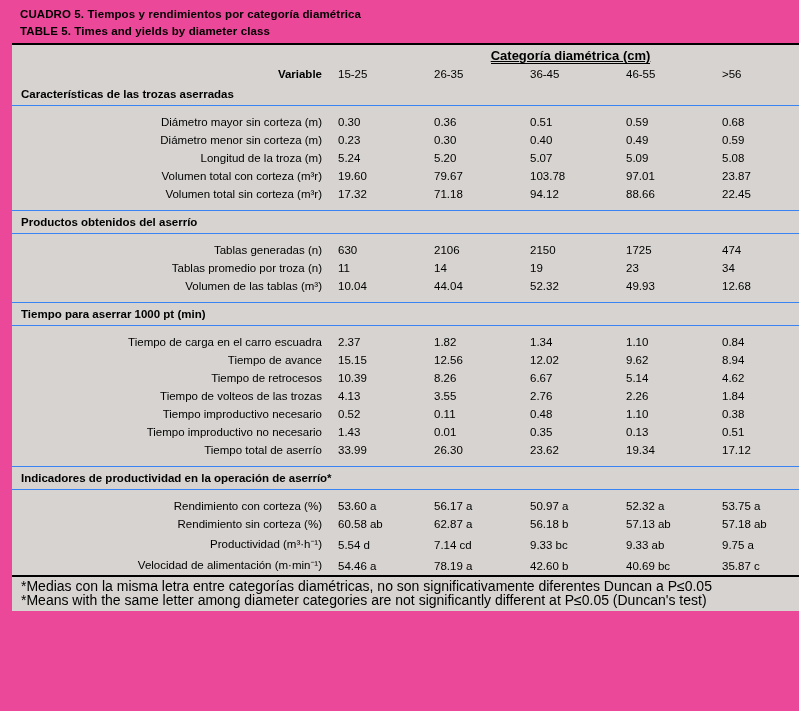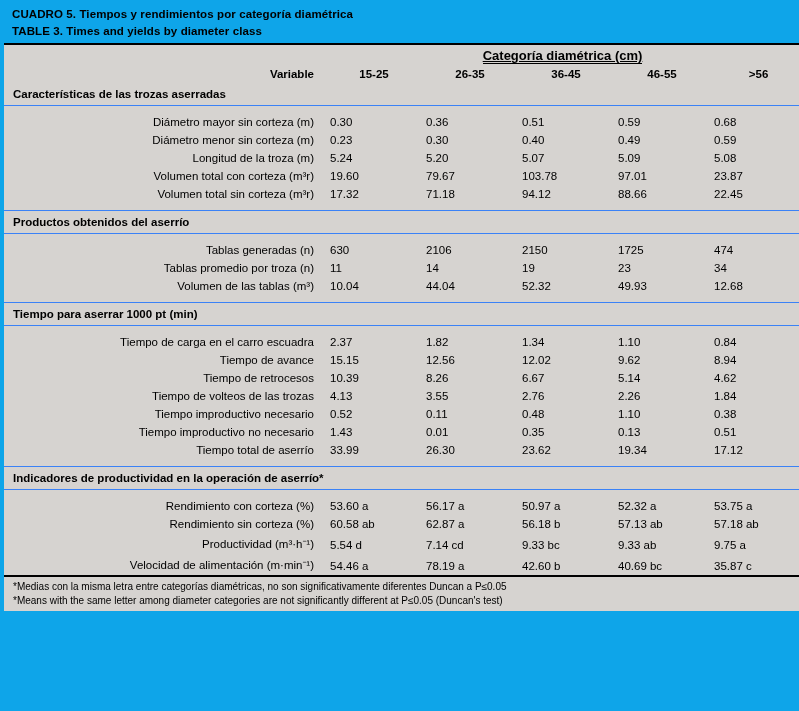--- a/index.html
+++ b/index.html
@@ -10,22 +10,22 @@
   body {
     width: 799px;
     font-family: "Liberation Sans", sans-serif;
     color: #000000;
     -webkit-font-smoothing: antialiased;
   }
   #page {
     width: 799px;
     min-height: 711px;
     box-sizing: border-box;
-    padding: 6px 0 0 4px;
-    background: #0ea5e9;
+    padding: 6px 0 0 12px;
+    background: #ec4899;
     position: relative;
   }
   .caption {
     font-size: 11.5px;
     font-weight: bold;
     padding: 0 8px 0 8px;
     line-height: 17px;
     letter-spacing: 0.1px;
   }
   .caption.second {
@@ -71,22 +71,22 @@
     padding: 2px 0 2px 8px;
     vertical-align: bottom;
   }
   .variable-label {
     font-weight: bold;
     vertical-align: bottom;
     padding: 2px 8px 3px 9px;
     text-align: right;
   }
   .colhead {
-    font-weight: bold;
-    text-align: center;
+    font-weight: normal;
+    text-align: left;
     padding: 2px 0 3px 8px;
   }
   tr.rule-below td {
     border-bottom: 1px solid #3b82f6;
   }
   tr.section td {
     font-weight: bold;
     padding: 5px 8px 5px 9px;
   }
   tr.data td {
@@ -95,35 +95,35 @@
   }
   tr.spacer td {
     height: 7px;
     padding: 0;
     line-height: 7px;
     font-size: 1px;
   }
   .footnotes {
     background: #d6d3d0;
     border-top: 2px solid #000000;
-    font-size: 10px;
+    font-size: 14px;
     padding: 3px 8px 4px 9px;
     line-height: 13.5px;
   }
   .footnotes div {
     white-space: nowrap;
   }
 </style>
 </head>
 <body>
 
 <div id="page">
 
   <div class="caption">CUADRO 5. Tiempos y rendimientos por categoría diamétrica</div>
-  <div class="caption second">TABLE 3. Times and yields by diameter class</div>
+  <div class="caption second">TABLE 5. Times and yields by diameter class</div>
 
   <table class="tbl">
     <colgroup>
       <col class="c0">
         <col class="c1">
         <col class="c2">
         <col class="c3">
         <col class="c4">
         <col class="c5">
     </colgroup>

